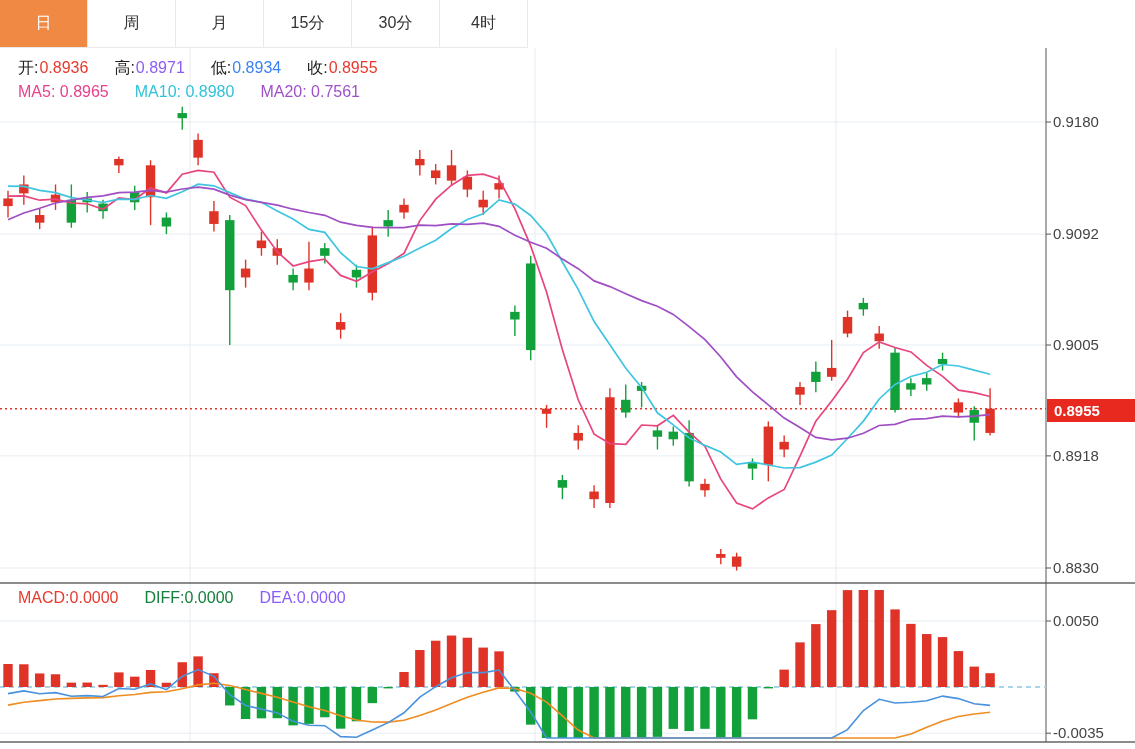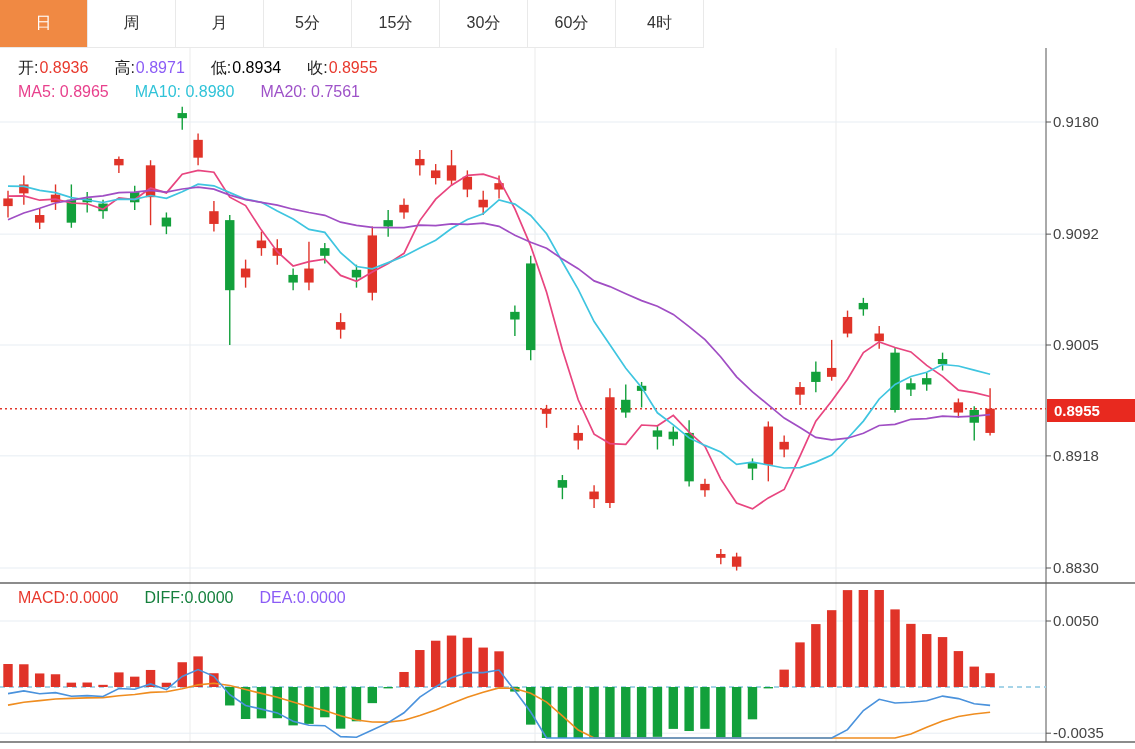--- a/index.html
+++ b/index.html
@@ -241,31 +241,29 @@
     <rect x="969.54" y="666.5993555833297" width="9.4" height="20.400644416670275" fill="#e03328"></rect>
     <rect x="985.38" y="673.1941779541864" width="9.4" height="13.805822045813557" fill="#e03328"></rect>
     <path d="M8.0 705.1 L23.8 702.3 L39.7 700.6 L55.5 699.0 L71.4 698.4 L87.2 697.9 L103.0 697.6 L118.9 695.8 L134.7 694.5 L150.6 692.4 L166.4 691.8 L182.2 688.7 L198.1 684.9 L213.9 683.2 L229.8 685.5 L245.6 689.5 L261.4 693.4 L277.3 697.3 L293.1 702.1 L309.0 706.7 L324.8 710.5 L340.6 715.7 L356.5 720.0 L372.3 722.0 L388.2 722.1 L404.0 720.3 L419.8 715.6 L435.7 709.9 L451.5 703.4 L467.4 697.3 L483.2 692.3 L499.0 687.9 L514.9 688.5 L530.7 693.2 L546.6 702.1 L562.4 715.9 L578.2 730.0 L594.1 738.0 L609.9 738.0 L625.8 738.0 L641.6 738.0 L657.4 738.0 L673.3 738.0 L689.1 738.0 L705.0 738.0 L720.8 738.0 L736.6 738.0 L752.5 738.0 L768.3 738.0 L784.2 738.0 L800.0 738.0 L815.8 738.0 L831.7 738.0 L847.5 738.0 L863.4 738.0 L879.2 738.0 L895.0 738.0 L910.9 733.9 L926.7 727.3 L942.6 721.0 L958.4 716.5 L974.2 714.0 L990.1 712.3" fill="none" stroke="#ef8d20" stroke-width="1.6"></path>
     <path d="M8.0 693.6 L23.8 690.9 L39.7 693.8 L55.5 692.6 L71.4 696.3 L87.2 695.6 L103.0 696.5 L118.9 688.5 L134.7 689.3 L150.6 683.9 L166.4 689.7 L182.2 676.4 L198.1 669.6 L213.9 676.3 L229.8 694.7 L245.6 705.5 L261.4 709.1 L277.3 712.9 L293.1 721.3 L309.0 725.2 L324.8 725.7 L340.6 736.6 L356.5 737.2 L372.3 730.1 L388.2 722.6 L404.0 712.8 L419.8 697.2 L435.7 686.7 L451.5 677.7 L467.4 672.6 L483.2 672.6 L499.0 670.0 L514.9 690.7 L530.7 712.0 L546.6 738.0 L562.4 738.0 L578.2 738.0 L594.1 738.0 L609.9 738.0 L625.8 738.0 L641.6 738.0 L657.4 738.0 L673.3 738.0 L689.1 738.0 L705.0 738.0 L720.8 738.0 L736.6 738.0 L752.5 738.0 L768.3 738.0 L784.2 738.0 L800.0 738.0 L815.8 738.0 L831.7 738.0 L847.5 729.6 L863.4 710.5 L879.2 699.3 L895.0 703.0 L910.9 702.3 L926.7 700.8 L942.6 696.1 L958.4 698.6 L974.2 703.8 L990.1 705.4" fill="none" stroke="#4a92dc" stroke-width="1.6"></path>
   </svg>
 
 <div class="tabbar" id="tabbar">
     <div class="tab active">日</div>
     <div class="tab">周</div>
     <div class="tab">月</div>
-    <div class="tab">5分</div>
     <div class="tab">15分</div>
     <div class="tab">30分</div>
-    <div class="tab">60分</div>
     <div class="tab">4时</div>
   </div>
 
 <div class="legend" id="legend-ohlc">
   <span class="pair"><span class="lab">开:</span><span class="val" style="color:#e8392d">0.8936</span></span>
   <span class="pair"><span class="lab">高:</span><span class="val" style="color:#8b5cf6">0.8971</span></span>
-  <span class="pair"><span class="lab">低:</span><span class="val" style="color:#000000">0.8934</span></span>
+  <span class="pair"><span class="lab">低:</span><span class="val" style="color:#3b82f6">0.8934</span></span>
   <span class="pair"><span class="lab">收:</span><span class="val" style="color:#e8392d">0.8955</span></span>
 </div>
 
 <div class="legend" id="legend-ma">
   <span class="pair" style="color:#e8418d"><span>MA5:</span> <span>0.8965</span></span>
   <span class="pair" style="color:#30c3d8"><span>MA10:</span> <span>0.8980</span></span>
   <span class="pair" style="color:#9e52c8"><span>MA20:</span> <span>0.7561</span></span>
 </div>
 
 <div class="legend" id="legend-macd">

